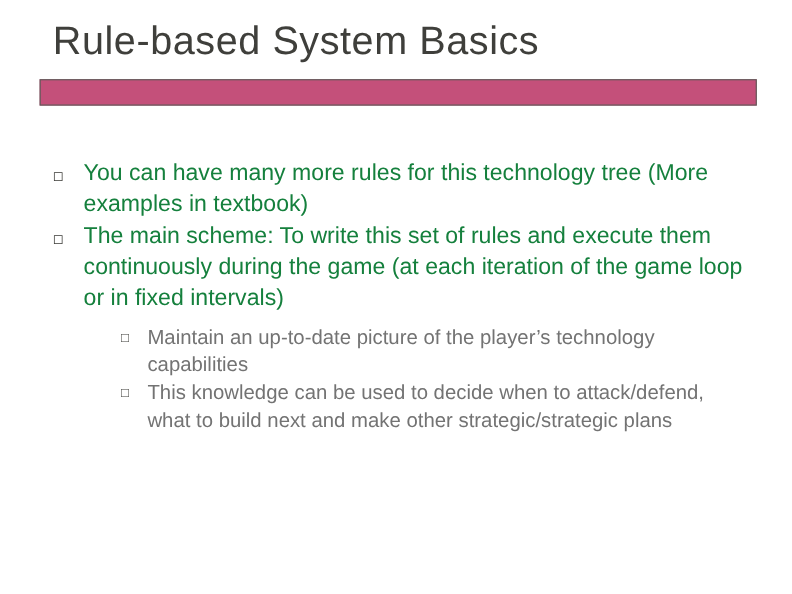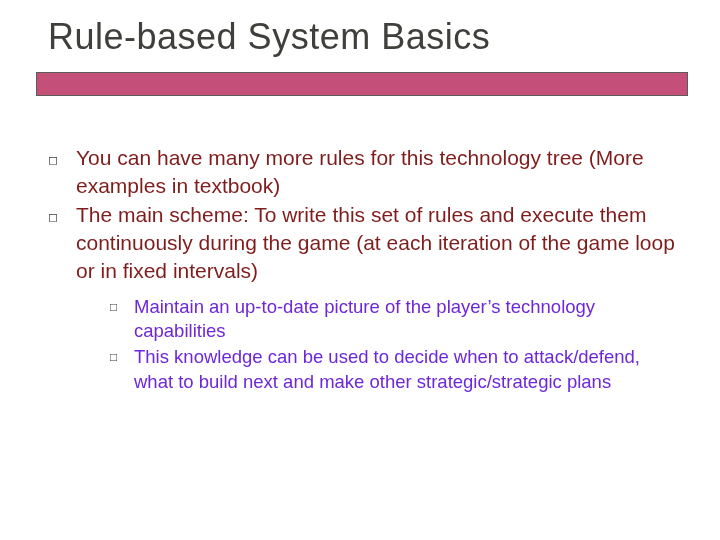--- a/index.html
+++ b/index.html
@@ -25,41 +25,41 @@
     font-size: 12px;
     line-height: 28px;
     color: #3a3a36;
     text-align: left;
     padding-top: 2px;
   }
   .bullet-l1 .text {
     flex: 1;
     font-size: 21px;
     line-height: 1.32;
-    color: #7f1d1d;
+    color: #15803d;
   }
   .sublist {
     padding: 8px 0 0 62px;
   }
   .bullet-l2 {
     display: flex;
     align-items: flex-start;
     margin-bottom: 2px;
   }
   .bullet-l2 .marker {
     flex: 0 0 24px;
     font-size: 12px;
     line-height: 24px;
     color: #3a3a36;
   }
   .bullet-l2 .text {
     flex: 1;
     font-size: 18.5px;
     line-height: 1.32;
-    color: #6d28d9;
+    color: #737373;
   }
 </style>
 </head>
 <body>
 
 <div class="slide">
   <div class="title">Rule-based System Basics</div>
   <div class="rule-bar"></div>
 
   <div class="content">

